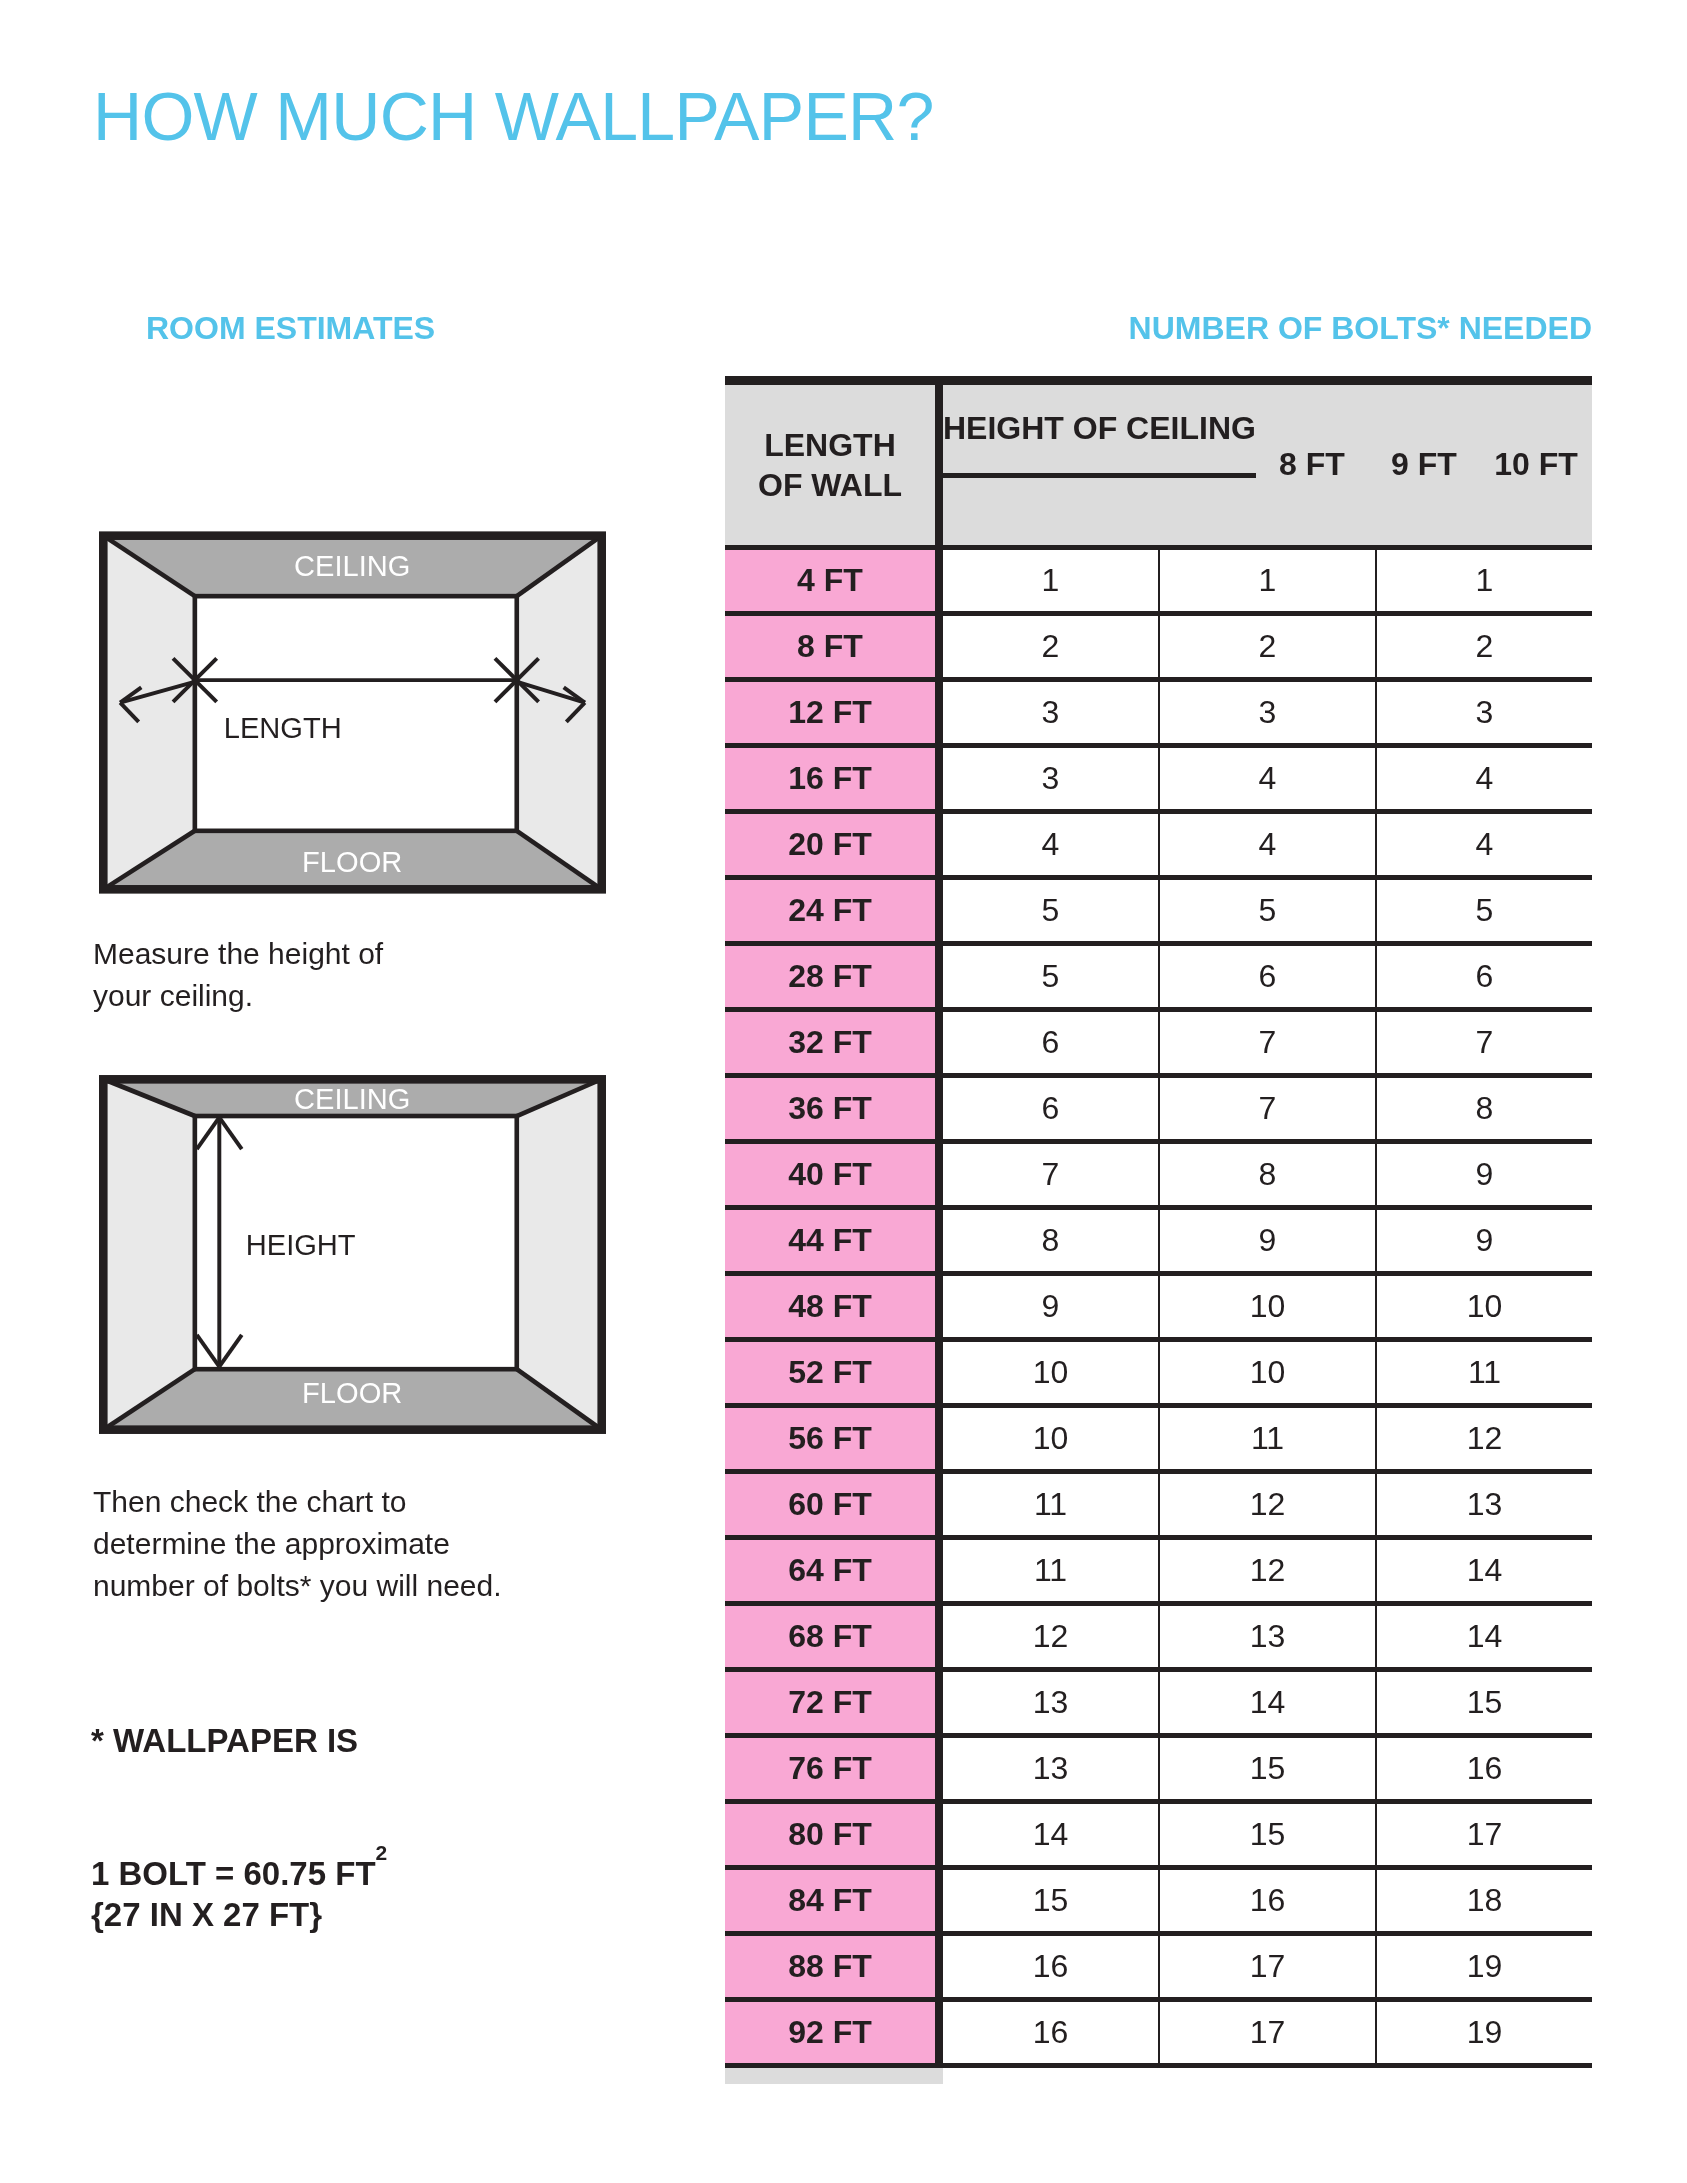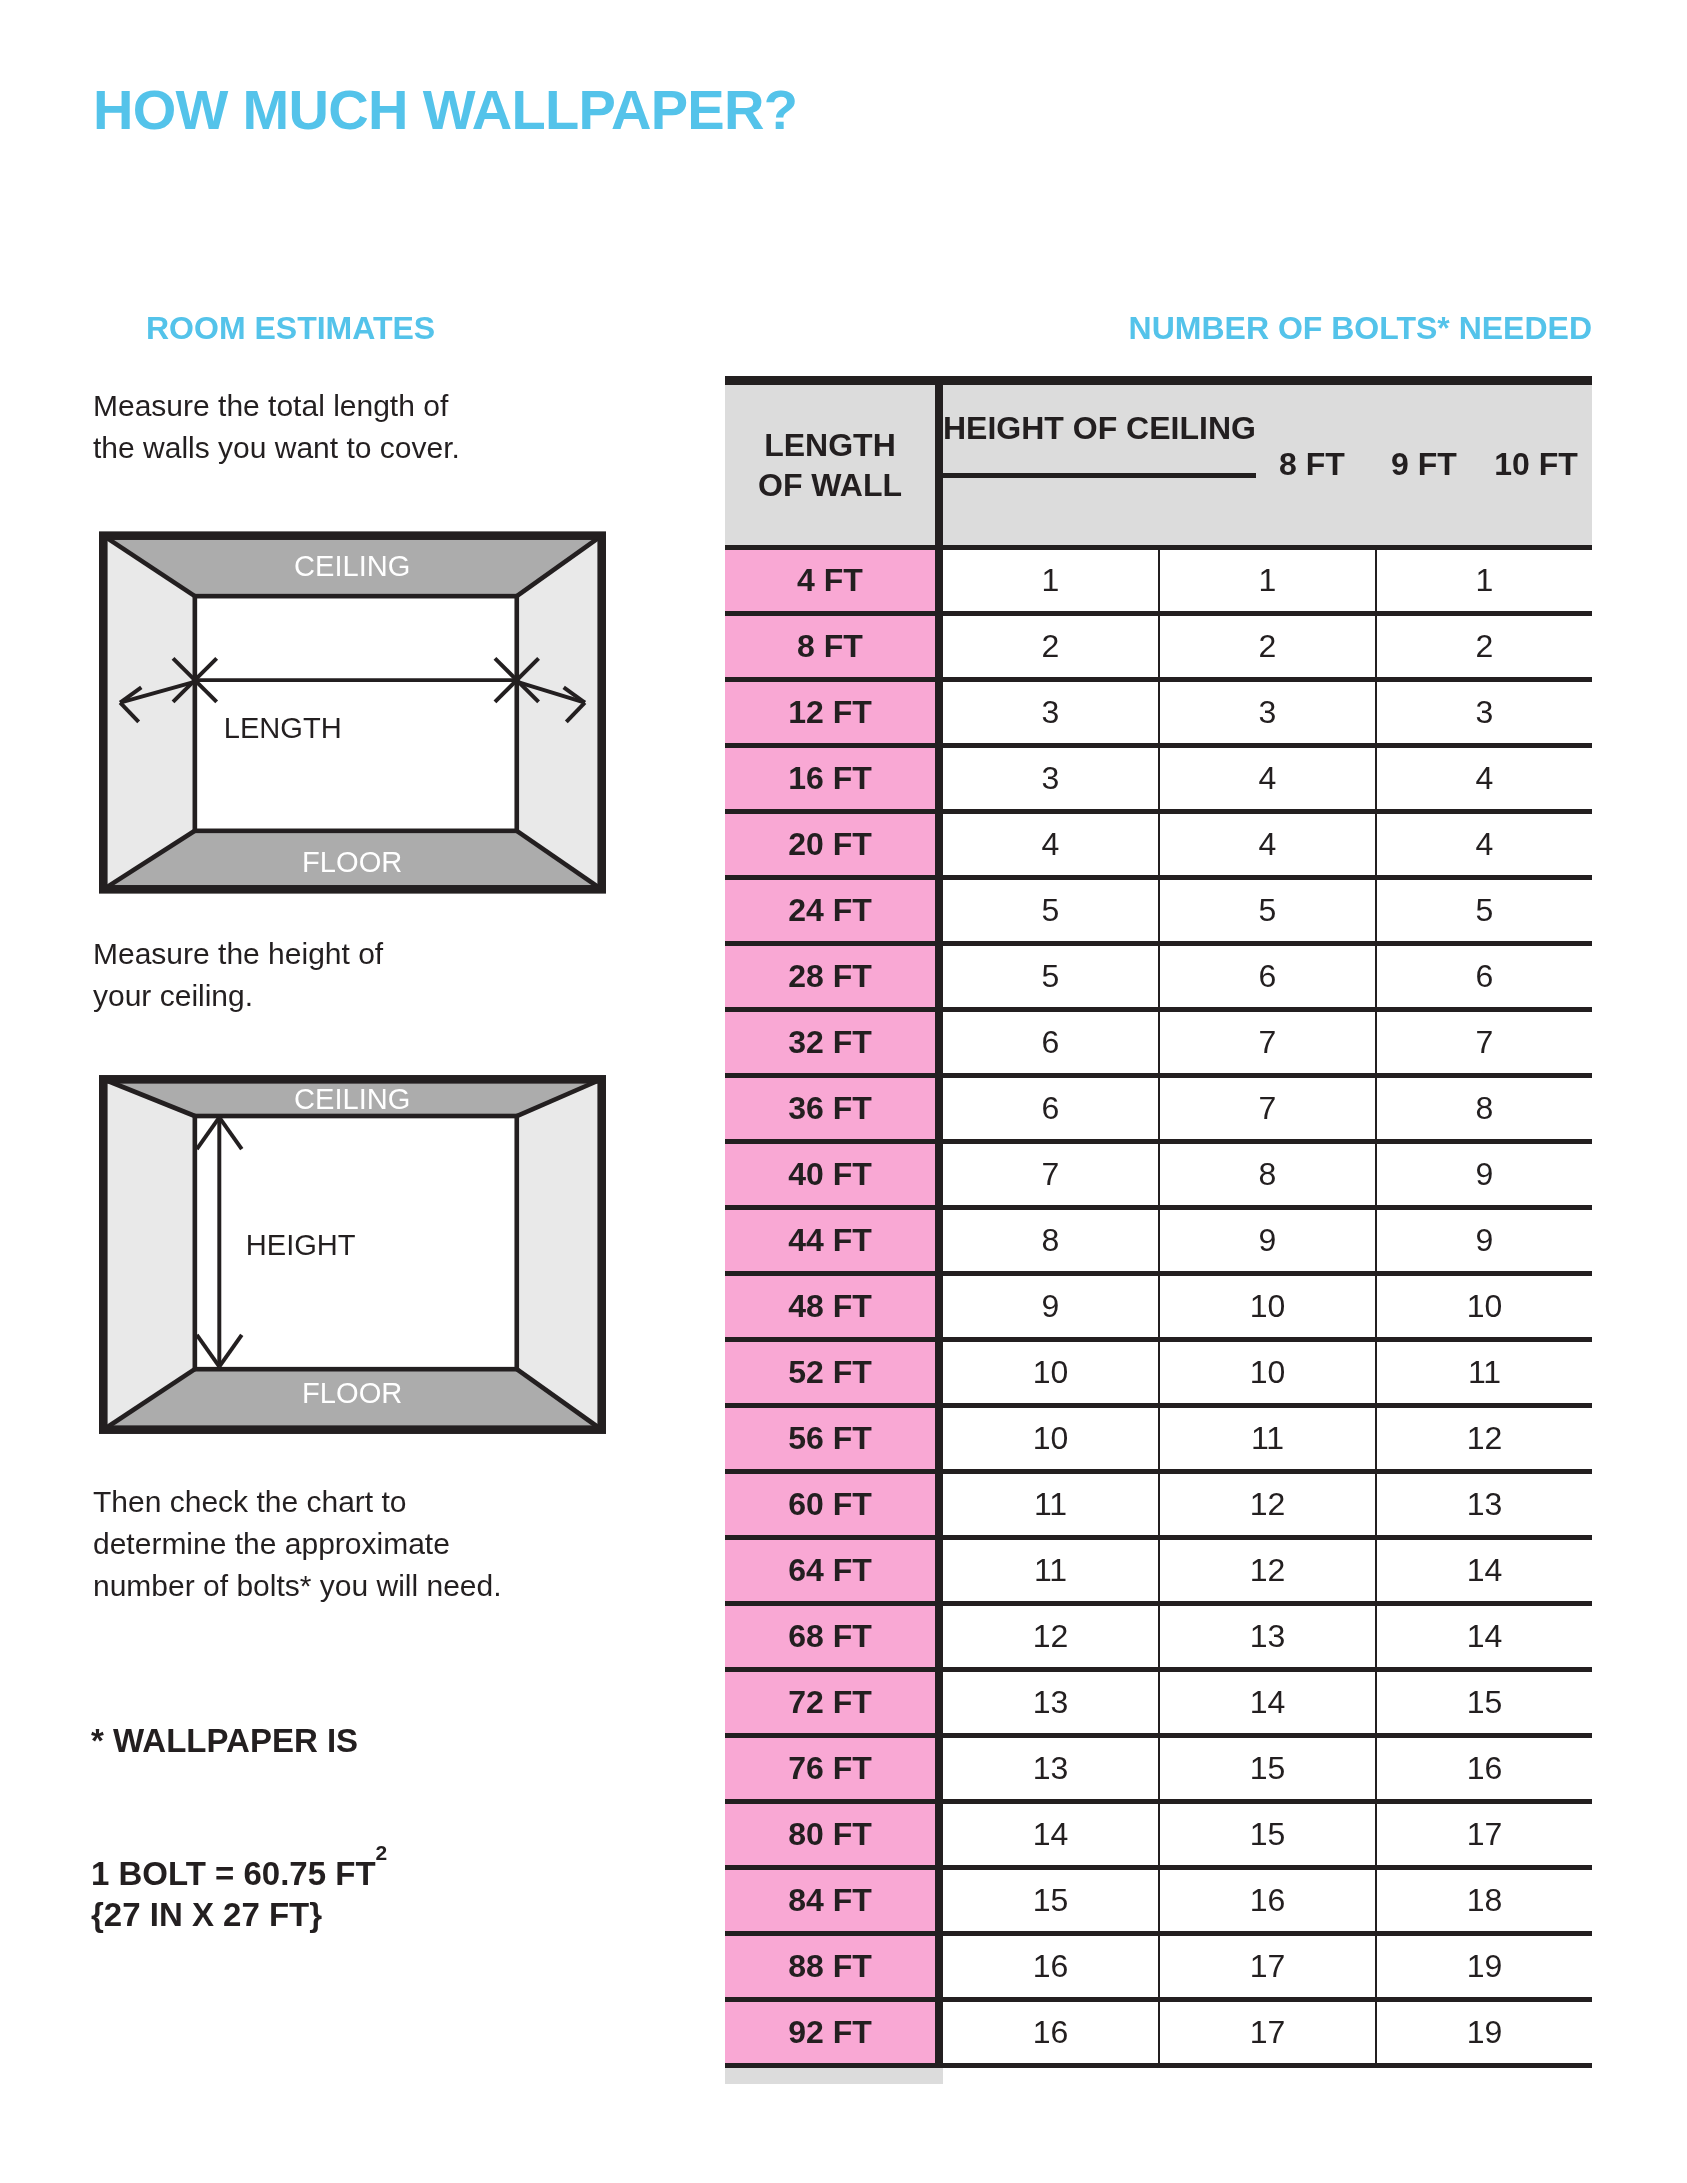--- a/index.html
+++ b/index.html
@@ -3,21 +3,21 @@
 <meta charset="utf-8">
 <style>
   * { margin:0; padding:0; box-sizing:border-box; }
   html,body { background:#ffffff; }
   .page {
     position:relative; width:1687px; height:2183px; background:#ffffff;
     font-family:"Liberation Sans", sans-serif; color:#231F20; overflow:hidden;
   }
   .abs { position:absolute; }
   .title {
-    left:93px; top:77px; font-size:56px; font-weight:bold;
+    left:93px; top:77px; font-size:68px; font-weight:normal;
     color:#54C3EA; letter-spacing:-0.7px; white-space:nowrap;
   }
   .sec-head {
     font-size:32px; font-weight:bold; color:#54C3EA; white-space:nowrap;
   }
   .room-head { left:110px; top:310px;margin-left:36px; }
   .table-head { left:725px; top:310px; width:867px; text-align:right; }
   .para { font-size:30px; line-height:42px; color:#231F20; }
   .p1 { left:93px; top:385px; }
   .p2 { left:93px; top:933px; }
@@ -62,24 +62,20 @@
 </head>
 <body>
 
 <div class="page">
 
   <div class="abs title">HOW MUCH WALLPAPER?</div>
 
   <div class="abs sec-head room-head">ROOM ESTIMATES</div>
   <div class="abs sec-head table-head">NUMBER OF BOLTS* NEEDED</div>
 
-  <div class="abs para p1">
-    <div>Measure the total length of</div>
-    <div>the walls you want to cover.</div>
-  </div>
 
   <svg class="diagram d1" width="507" height="363" viewBox="0 0 767 548">
     <polygon points="6,6 145,98 145,453 6,542" fill="#E9E9E9"></polygon>
     <polygon points="761,6 632,98 632,453 761,542" fill="#E9E9E9"></polygon>
     <polygon points="6,6 761,6 632,98 145,98" fill="#ACACAC"></polygon>
     <polygon points="6,542 761,542 632,453 145,453" fill="#ACACAC"></polygon>
     <g stroke="#231F20" stroke-width="7">
       <line x1="6" y1="6" x2="145" y2="98"></line>
       <line x1="761" y1="6" x2="632" y2="98"></line>
       <line x1="6" y1="542" x2="145" y2="453"></line>

